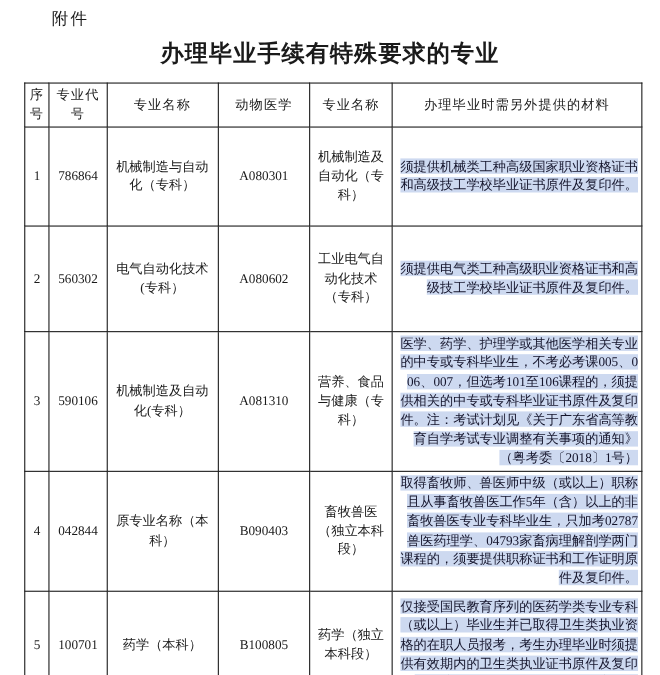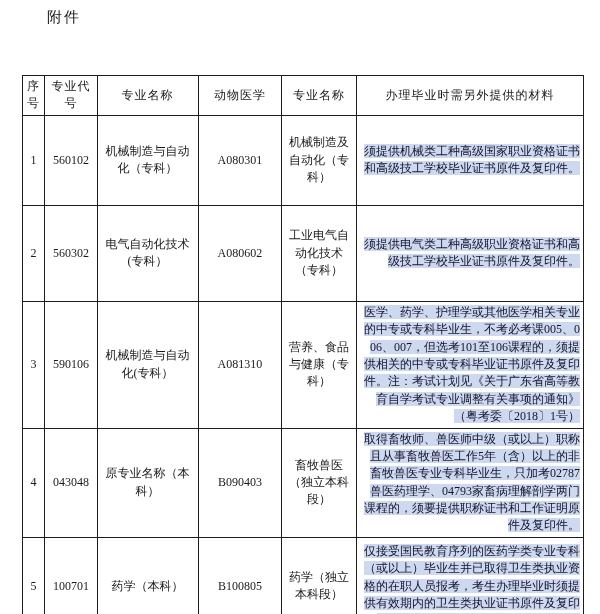--- a/index.html
+++ b/index.html
@@ -78,20 +78,21 @@
   .r4 td { height: 100px; }
   .r5 td { height: 93px; }
 </style>
 </head>
 <body>
 
 <div class="page">
 
   <div class="attachment-label">附件</div>
 
+  <div class="doc-title">办理毕业手续有特殊要求的专业</div>
 
   <table class="spec-table">
     <colgroup>
       <col class="col-seq">
       <col class="col-code">
       <col class="col-name">
       <col class="col-oldcode">
       <col class="col-oldname">
       <col class="col-materials">
     </colgroup>
@@ -101,45 +102,45 @@
         <th>专业代号</th>
         <th>专业名称</th>
         <th>动物医学</th>
         <th>专业名称</th>
         <th>办理毕业时需另外提供的材料</th>
       </tr>
     </thead>
     <tbody>
       <tr class="r1">
         <td class="cell-center">1</td>
-        <td class="cell-center">560102</td>
+        <td class="cell-center">786864</td>
         <td class="cell-center">机械制造与自动化（专科）</td>
         <td class="cell-center">A080301</td>
         <td class="cell-center">机械制造及自动化（专科）</td>
         <td class="cell-materials"><span class="hl">须提供机械类工种高级国家职业资格证书和高级技工学校毕业证书原件及复印件。</span></td>
       </tr>
       <tr class="r2">
         <td class="cell-center">2</td>
         <td class="cell-center">560302</td>
         <td class="cell-center">电气自动化技术(专科）</td>
         <td class="cell-center">A080602</td>
         <td class="cell-center">工业电气自动化技术（专科）</td>
         <td class="cell-materials"><span class="hl">须提供电气类工种高级职业资格证书和高级技工学校毕业证书原件及复印件。</span></td>
       </tr>
       <tr class="r3">
         <td class="cell-center">3</td>
         <td class="cell-center">590106</td>
-        <td class="cell-center">机械制造与自动化(专科）</td>
+        <td class="cell-center">机械制造及自动化(专科）</td>
         <td class="cell-center">A081310</td>
         <td class="cell-center">营养、食品与健康（专科）</td>
         <td class="cell-materials"><span class="hl">医学、药学、护理学或其他医学相关专业的中专或专科毕业生，不考必考课005、006、007，但选考101至106课程的，须提供相关的中专或专科毕业证书原件及复印件。注：考试计划见《关于广东省高等教育自学考试专业调整有关事项的通知》（粤考委〔2018〕1号）</span></td>
       </tr>
       <tr class="r4">
         <td class="cell-center">4</td>
-        <td class="cell-center">043048</td>
+        <td class="cell-center">042844</td>
         <td class="cell-center">原专业名称（本科）</td>
         <td class="cell-center">B090403</td>
         <td class="cell-center">畜牧兽医（独立本科段）</td>
         <td class="cell-materials"><span class="hl">取得畜牧师、兽医师中级（或以上）职称且从事畜牧兽医工作5年（含）以上的非畜牧兽医专业专科毕业生，只加考02787兽医药理学、04793家畜病理解剖学两门课程的，须要提供职称证书和工作证明原件及复印件。</span></td>
       </tr>
       <tr class="r5">
         <td class="cell-center">5</td>
         <td class="cell-center">100701</td>
         <td class="cell-center">药学（本科）</td>
         <td class="cell-center">B100805</td>

